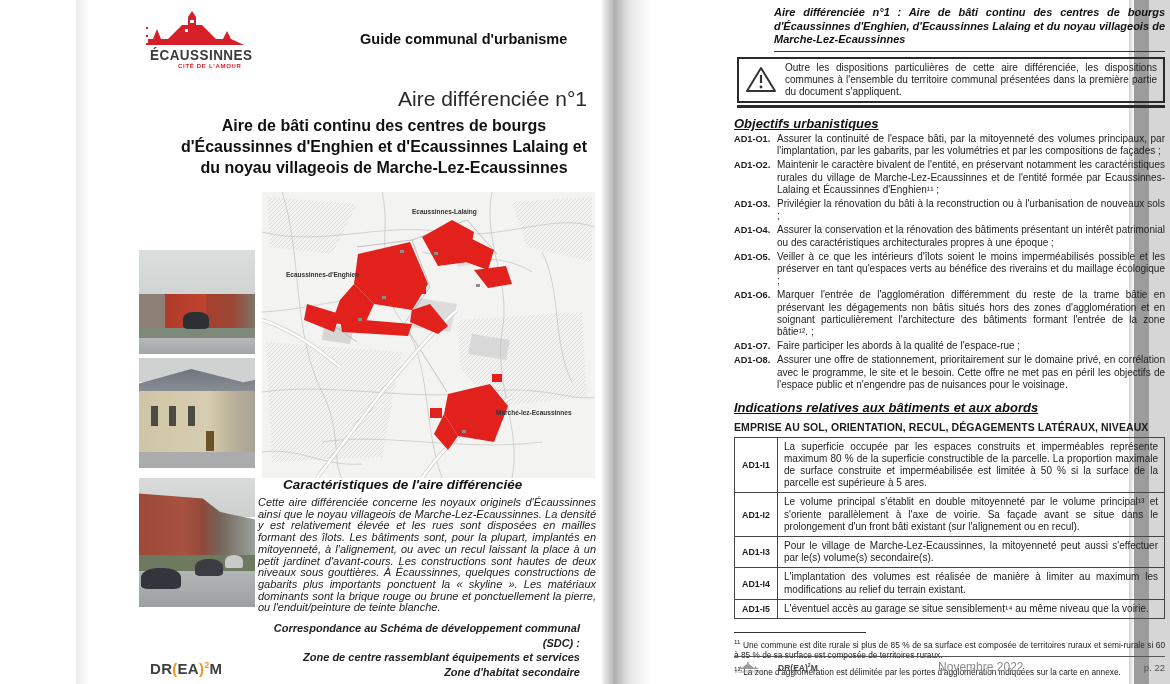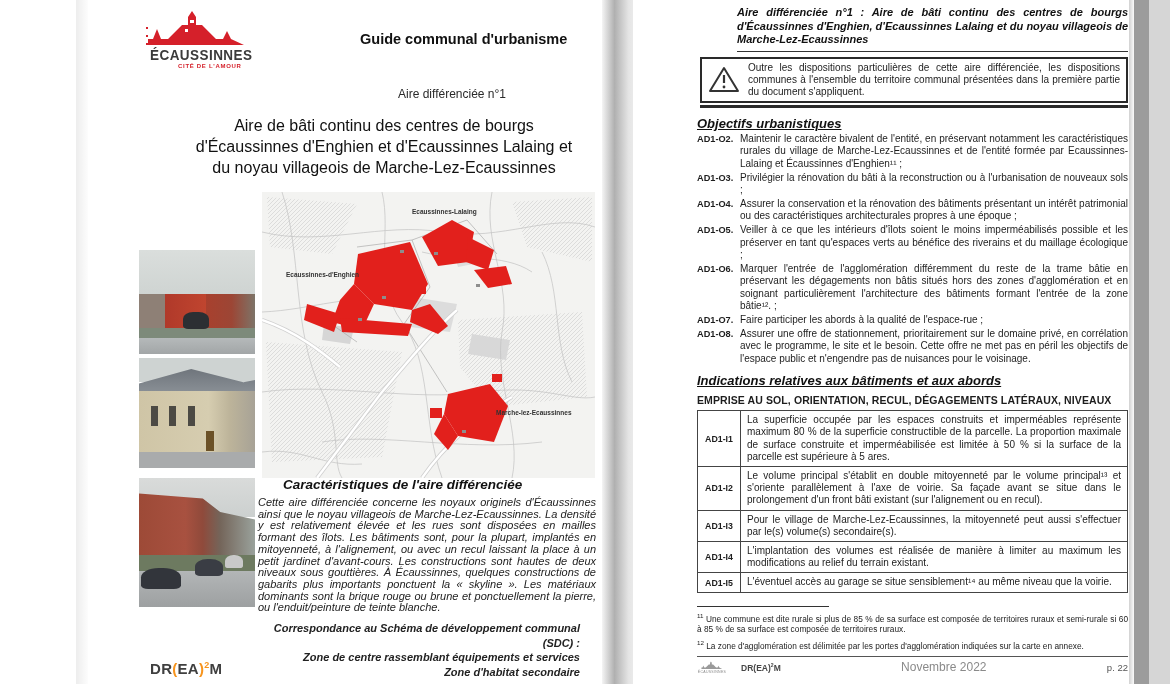--- a/index.html
+++ b/index.html
@@ -10,34 +10,34 @@
     -webkit-font-smoothing:antialiased;
   }
   .abs{position:absolute;}
 
   
   #left-page{left:88px;top:0;width:514px;height:684px;background:#fff;}
   #page-gap{left:600px;top:0;width:52px;height:684px;
     background:linear-gradient(90deg,rgba(255,255,255,0) 0%,rgba(90,90,90,.48) 28%,rgba(150,150,150,.25) 55%,rgba(255,255,255,0) 100%);}
   #left-edge{left:76px;top:0;width:14px;height:684px;
     background:linear-gradient(90deg,rgba(0,0,0,.07),rgba(0,0,0,0));}
-  #right-page{left:633px;top:0;width:393px;height:684px;background:#fff;}
+  #right-page{left:670px;top:0;width:393px;height:684px;background:#fff;}
   #right-band-shadow{left:1129px;top:0;width:5px;height:684px;
     background:linear-gradient(90deg,rgba(0,0,0,.18),rgba(0,0,0,.02));}
   #right-band-dark{left:1134px;top:0;width:15px;height:684px;background:#9c9c9c;}
   #right-band-light{left:1149px;top:0;width:21px;height:684px;background:#d6d6d6;}
 
   
   .logo-word{left:62px;top:46px;font-size:15px;font-weight:bold;color:#3b3b3b;
     letter-spacing:.5px;transform:scaleX(.9);transform-origin:left;}
   .logo-tag{left:90px;top:63px;font-size:6px;font-weight:bold;color:#d5202a;letter-spacing:.7px;}
   .doc-title{left:272px;top:31px;font-size:14.5px;font-weight:bold;color:#111;}
-  .aire-label{left:310px;top:87px;font-size:12px;color:#2a2a2a;}
+  .aire-label{left:310px;top:87px;font-size:21px;color:#2a2a2a;}
   .main-title{left:84px;top:115px;width:424px;text-align:center;
-    font-size:16px;font-weight:normal;line-height:21px;color:#111;}
+    font-size:16px;font-weight:bold;line-height:21px;color:#111;}
 
   .photo{left:51px;width:116px;overflow:hidden;}
   .photo>div{position:absolute;left:0;right:0;}
 
   .map-wrap{left:174px;top:192px;width:333px;height:286px;background:#f4f4f2;}
   .map-label{position:absolute;font-size:6.5px;font-weight:bold;color:#333;white-space:nowrap;}
 
   .char-heading{left:195px;top:477px;font-size:13.5px;font-weight:bold;font-style:italic;color:#111;}
   .char-body{left:170px;top:497px;width:338px;font-size:11px;font-style:italic;
     line-height:11.7px;text-align:justify;color:#222;}
@@ -242,20 +242,24 @@
         <circle cx="16" cy="22" r="1.4" fill="#333"></circle>
       </svg>
       <div class="warning-text">Outre les dispositions particulières de cette aire différenciée, les dispositions communes à l'ensemble du territoire communal présentées dans la première partie du document s'appliquent.</div>
     </div>
     <div class="warning-underline"></div>
 
     <div class="section-heading">Objectifs urbanistiques</div>
 
     <div>
       <div class="obj-row">
+        <span class="obj-id">AD1-O1.</span>
+        <span class="obj-text">Assurer la continuité de l'espace bâti, par la mitoyenneté des volumes principaux, par l'implantation, par les gabarits, par les volumétries et par les compositions de façades ;</span>
+      </div>
+      <div class="obj-row">
         <span class="obj-id">AD1-O2.</span>
         <span class="obj-text">Maintenir le caractère bivalent de l'entité, en préservant notamment les caractéristiques rurales du village de Marche-Lez-Ecaussinnes et de l'entité formée par Ecaussinnes-Lalaing et Écaussinnes d'Enghien¹¹ ;</span>
       </div>
       <div class="obj-row">
         <span class="obj-id">AD1-O3.</span>
         <span class="obj-text">Privilégier la rénovation du bâti à la reconstruction ou à l'urbanisation de nouveaux sols ;</span>
       </div>
       <div class="obj-row">
         <span class="obj-id">AD1-O4.</span>
         <span class="obj-text">Assurer la conservation et la rénovation des bâtiments présentant un intérêt patrimonial ou des caractéristiques architecturales propres à une époque ;</span>

